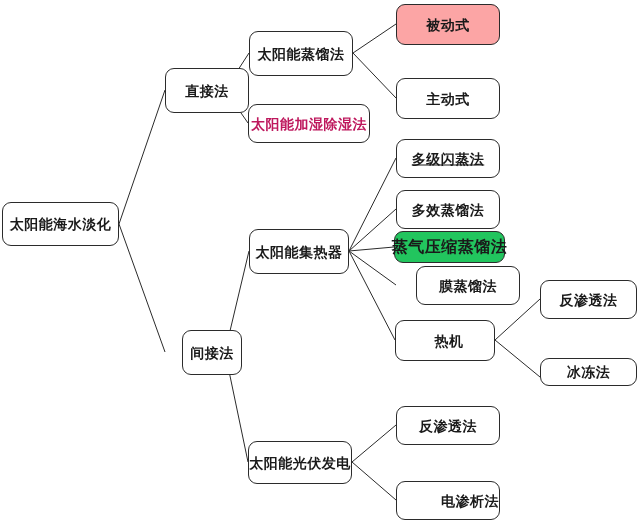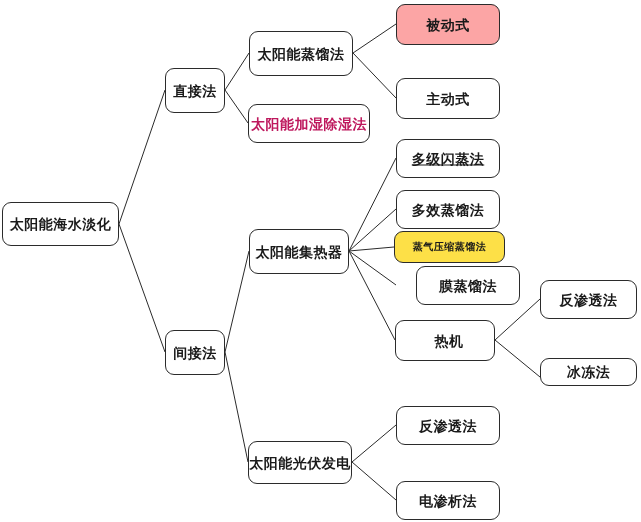--- a/index.html
+++ b/index.html
@@ -64,24 +64,24 @@
       <line x1="349" y1="251" x2="395" y2="340" stroke="#2b2b2b" stroke-width="1"></line>
       <line x1="495" y1="340" x2="540" y2="299" stroke="#2b2b2b" stroke-width="1"></line>
       <line x1="495" y1="340" x2="540" y2="377" stroke="#2b2b2b" stroke-width="1"></line>
       <line x1="352" y1="462" x2="396" y2="425" stroke="#2b2b2b" stroke-width="1"></line>
       <line x1="352" y1="462" x2="396" y2="500" stroke="#2b2b2b" stroke-width="1"></line>
     </svg>
   <div id="nodes">
       <div class="node" style="left: 2px; top: 202px; width: 117px; height: 44px; font-size: 14px; border-color: rgb(43, 43, 43); background: rgb(255, 255, 255); color: rgb(26, 26, 26);">
         <span class="label">太阳能海水淡化</span>
       </div>
-      <div class="node" style="left: 165px; top: 68px; width: 60px; height: 45px; font-size: 14px; border-color: rgb(43, 43, 43); background: rgb(255, 255, 255); color: rgb(26, 26, 26);">
+      <div class="node" style="left: 165px; top: 68px; width: 84px; height: 45px; font-size: 14px; border-color: rgb(43, 43, 43); background: rgb(255, 255, 255); color: rgb(26, 26, 26);">
         <span class="label">直接法</span>
       </div>
-      <div class="node" style="left: 165px; top: 330px; width: 60px; height: 45px; font-size: 14px; border-color: rgb(43, 43, 43); background: rgb(255, 255, 255); color: rgb(26, 26, 26);">
+      <div class="node" style="left: 182px; top: 330px; width: 60px; height: 45px; font-size: 14px; border-color: rgb(43, 43, 43); background: rgb(255, 255, 255); color: rgb(26, 26, 26);">
         <span class="label">间接法</span>
       </div>
       <div class="node" style="left: 249px; top: 31px; width: 104px; height: 45px; font-size: 14px; border-color: rgb(43, 43, 43); background: rgb(255, 255, 255); color: rgb(26, 26, 26);">
         <span class="label">太阳能蒸馏法</span>
       </div>
       <div class="node" style="left: 248px; top: 104px; width: 122px; height: 39px; font-size: 14px; border-color: rgb(43, 43, 43); background: rgb(255, 255, 255); color: #be185d;">
         <span class="label">太阳能加湿除湿法</span>
       </div>
       <div class="node" style="left: 396px; top: 4px; width: 104px; height: 41px; font-size: 14px; border-color: rgb(43, 43, 43); background: #fca5a5; color: rgb(26, 26, 26);">
         <span class="label">被动式</span>
@@ -94,35 +94,35 @@
       </div>
       <div class="node" style="left: 248px; top: 441px; width: 104px; height: 43px; font-size: 14px; border-color: rgb(43, 43, 43); background: rgb(255, 255, 255); color: rgb(26, 26, 26);">
         <span class="label">太阳能光伏发电</span>
       </div>
       <div class="node" style="left: 396px; top: 139px; width: 104px; height: 39px; font-size: 14px; border-color: rgb(43, 43, 43); background: rgb(255, 255, 255); color: rgb(26, 26, 26); text-decoration: underline;">
         <span class="label">多级闪蒸法</span>
       </div>
       <div class="node" style="left: 396px; top: 190px; width: 104px; height: 39px; font-size: 14px; border-color: rgb(43, 43, 43); background: rgb(255, 255, 255); color: rgb(26, 26, 26);">
         <span class="label">多效蒸馏法</span>
       </div>
-      <div class="node" style="left: 394px; top: 231px; width: 111px; height: 32px; font-size: 10px; border-color: rgb(43, 43, 43); background: #fde047; color: rgb(26, 26, 26);">
+      <div class="node" style="left: 394px; top: 231px; width: 111px; height: 32px; font-size: 16px; border-color: rgb(43, 43, 43); background: #22c55e; color: rgb(26, 26, 26);">
         <span class="label">蒸气压缩蒸馏法</span>
       </div>
       <div class="node" style="left: 416px; top: 266px; width: 104px; height: 39px; font-size: 14px; border-color: rgb(43, 43, 43); background: rgb(255, 255, 255); color: rgb(26, 26, 26);">
         <span class="label">膜蒸馏法</span>
       </div>
       <div class="node" style="left: 395px; top: 320px; width: 100px; height: 41px; font-size: 14px; border-color: rgb(43, 43, 43); background: rgb(255, 255, 255); color: rgb(26, 26, 26); padding-left: 8px;">
         <span class="label">热机</span>
       </div>
       <div class="node" style="left: 540px; top: 280px; width: 97px; height: 39px; font-size: 14px; border-color: rgb(43, 43, 43); background: rgb(255, 255, 255); color: rgb(26, 26, 26);">
         <span class="label">反渗透法</span>
       </div>
       <div class="node" style="left: 540px; top: 358px; width: 97px; height: 28px; font-size: 14px; border-color: rgb(43, 43, 43); background: rgb(255, 255, 255); color: rgb(26, 26, 26);">
         <span class="label">冰冻法</span>
       </div>
       <div class="node" style="left: 396px; top: 406px; width: 104px; height: 39px; font-size: 14px; border-color: rgb(43, 43, 43); background: rgb(255, 255, 255); color: rgb(26, 26, 26);">
         <span class="label">反渗透法</span>
       </div>
-      <div class="node" style="left: 396px; top: 481px; width: 104px; height: 39px; font-size: 14px; border-color: rgb(43, 43, 43); background: rgb(255, 255, 255); color: rgb(26, 26, 26);">
+      <div class="node" style="left: 396px; top: 481px; width: 104px; height: 39px; font-size: 14px; border-color: rgb(43, 43, 43); background: rgb(255, 255, 255); color: rgb(26, 26, 26); justify-content: flex-end;">
         <span class="label">电渗析法</span>
       </div>
     </div>
 </div>
 
 </body></html>

